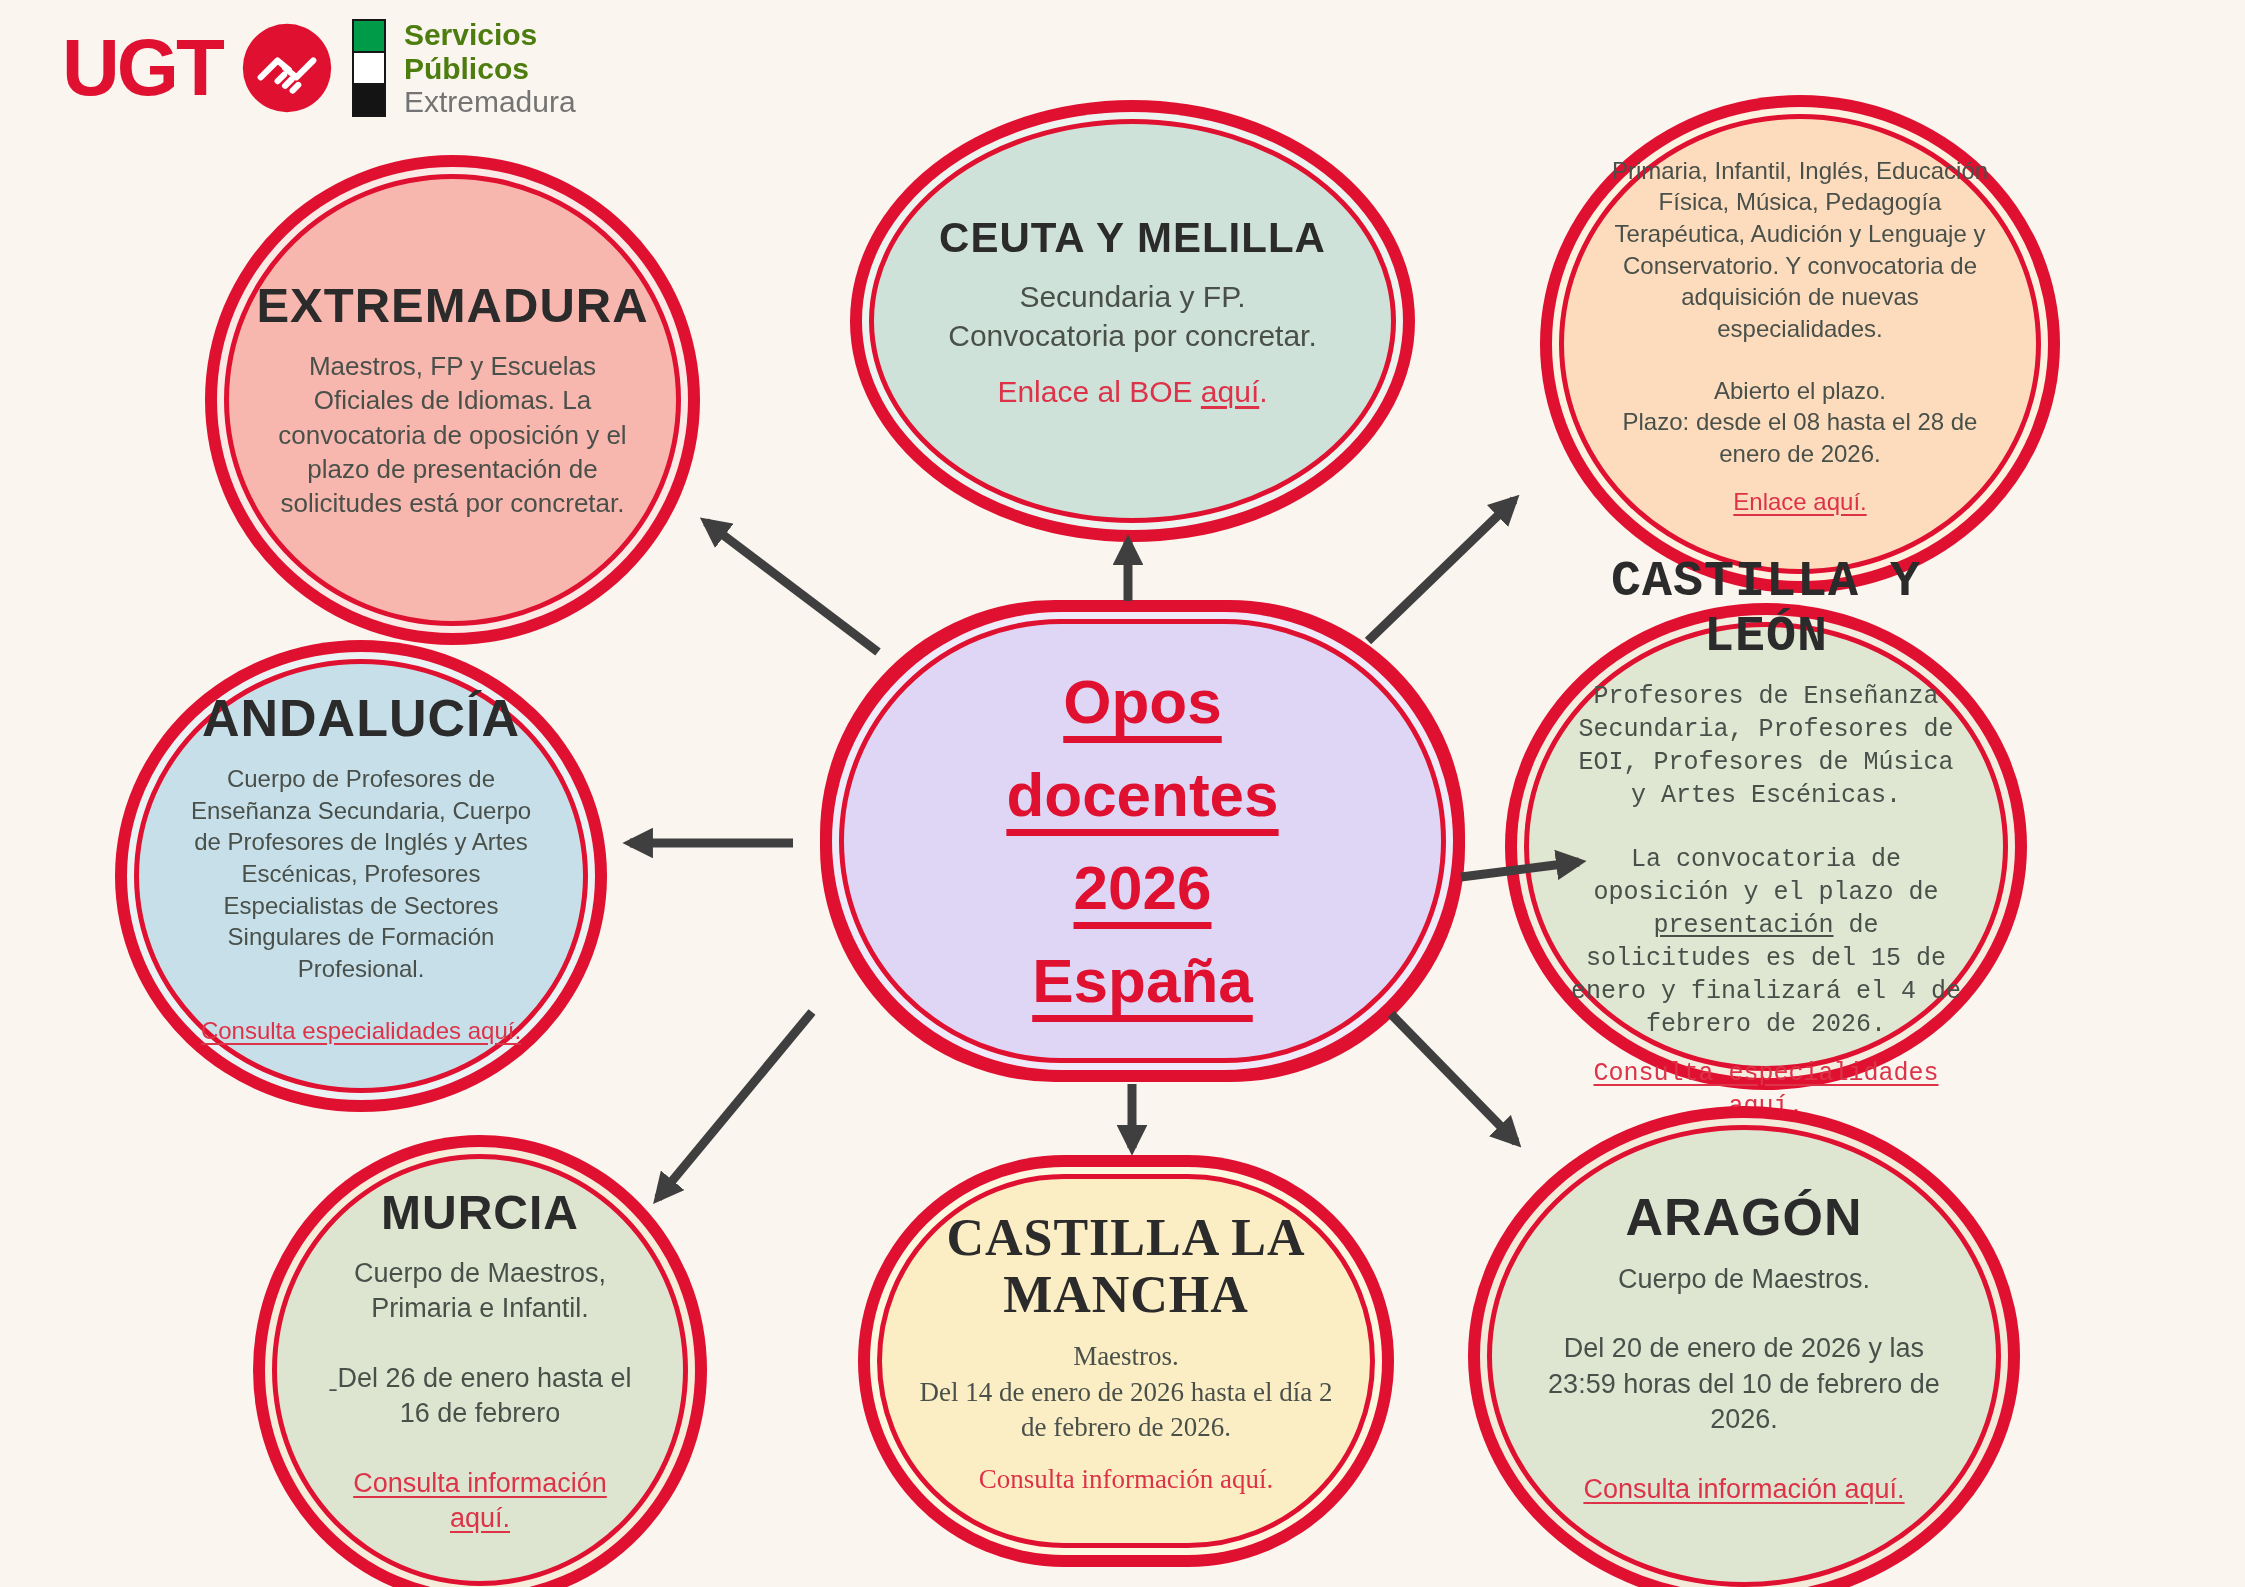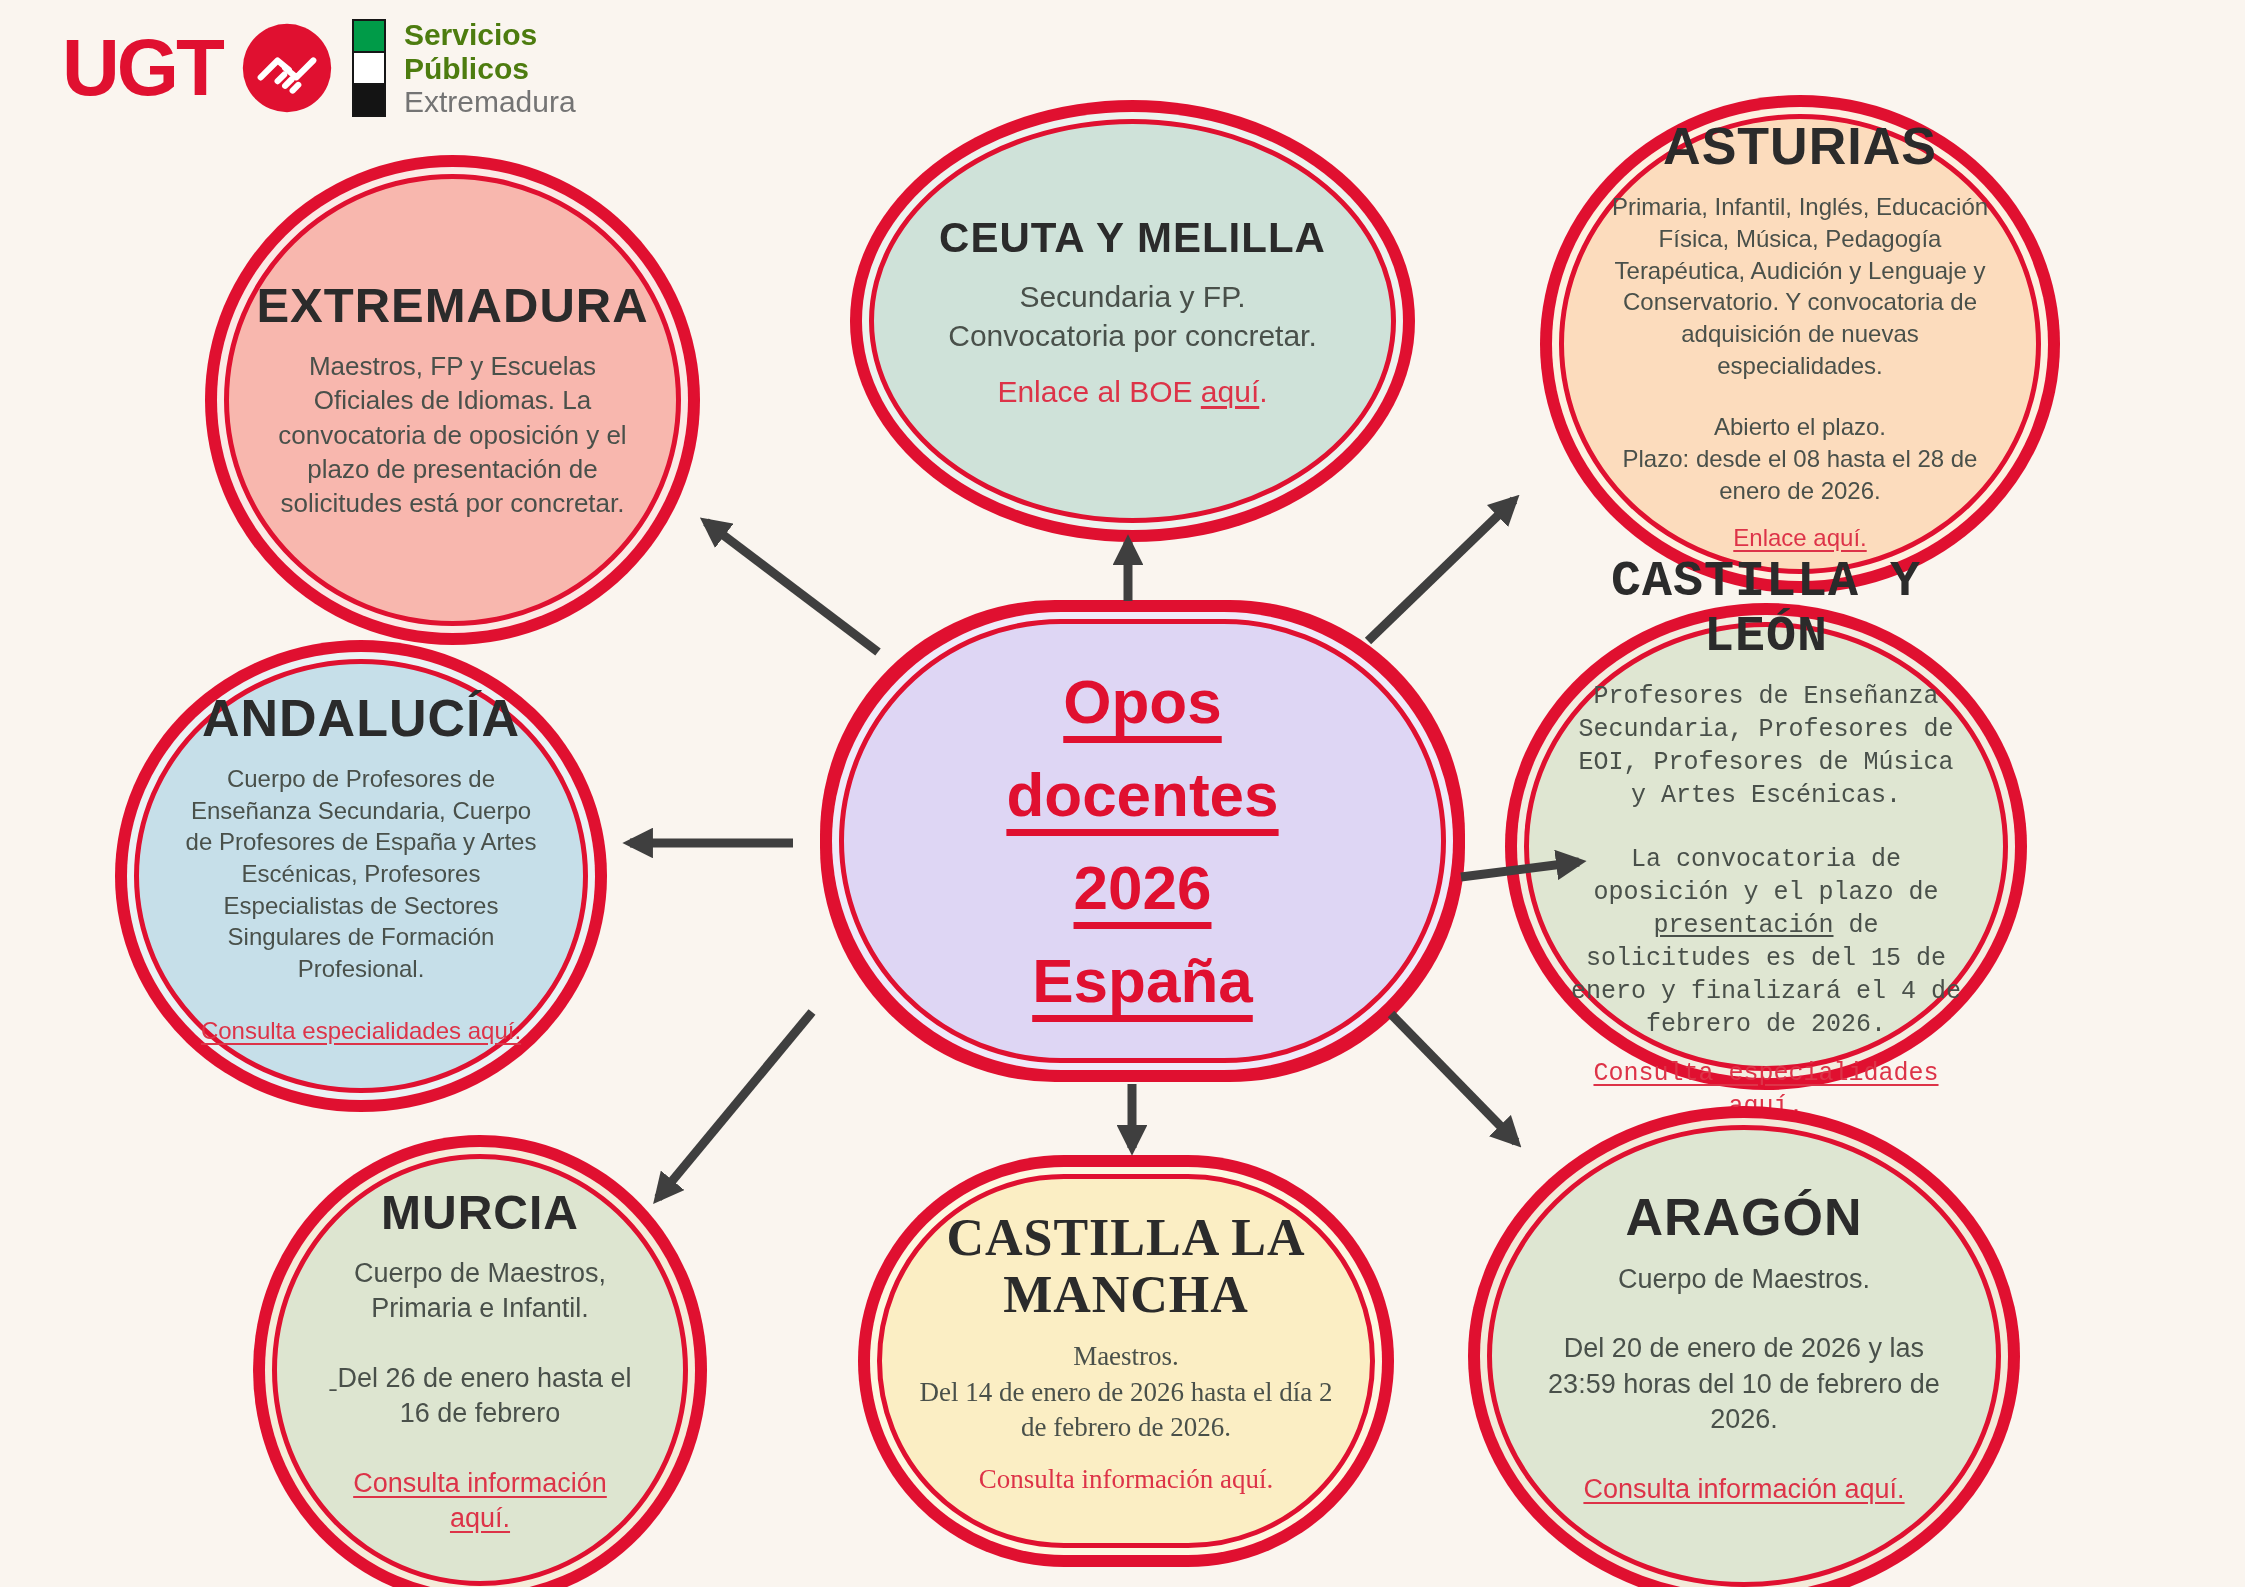--- a/index.html
+++ b/index.html
@@ -114,21 +114,20 @@
         <p class="rbody">Secundaria y FP.</p>
         <p class="rbody">Convocatoria por concretar.</p>
         <p class="rlink"><span>Enlace al BOE </span><span class="u">aquí</span><span>.</span></p>
       </div>
     </div>
   </div>
 
   <div class="bubble" id="b-ast">
     <div class="ring">
       <div class="inner">
-        <h2 class="rtitle">ASTURIAS</h2>
         <p class="rbody">Primaria, Infantil, Inglés, Educación Física, Música, Pedagogía Terapéutica, Audición y Lenguaje y Conservatorio. Y convocatoria de adquisición de nuevas especialidades.</p>
         <p class="rbody gap">Abierto el plazo.</p>
         <p class="rbody">Plazo: desde el 08 hasta el 28 de enero de 2026.</p>
         <p class="rlink u">Enlace aquí.</p>
       </div>
     </div>
   </div>
 
   <div class="bubble" id="b-center">
     <div class="ring">
@@ -138,21 +137,21 @@
         <div class="cline">2026</div>
         <div class="cline">España</div>
       </div>
     </div>
   </div>
 
   <div class="bubble" id="b-and">
     <div class="ring">
       <div class="inner">
         <h2 class="rtitle">ANDALUCÍA</h2>
-        <p class="rbody">Cuerpo de Profesores de Enseñanza Secundaria, Cuerpo de Profesores de España y Artes Escénicas, Profesores Especialistas de Sectores Singulares de Formación Profesional.</p>
+        <p class="rbody">Cuerpo de Profesores de Enseñanza Secundaria, Cuerpo de Profesores de Inglés y Artes Escénicas, Profesores Especialistas de Sectores Singulares de Formación Profesional.</p>
         <p class="rlink u gap">Consulta especialidades aquí.</p>
       </div>
     </div>
   </div>
 
   <div class="bubble" id="b-cyl">
     <div class="ring">
       <div class="inner">
         <h2 class="rtitle">CASTILLA Y LEÓN</h2>
         <p class="rbody">Profesores de Enseñanza Secundaria, Profesores de EOI, Profesores de Música y Artes Escénicas.</p>

